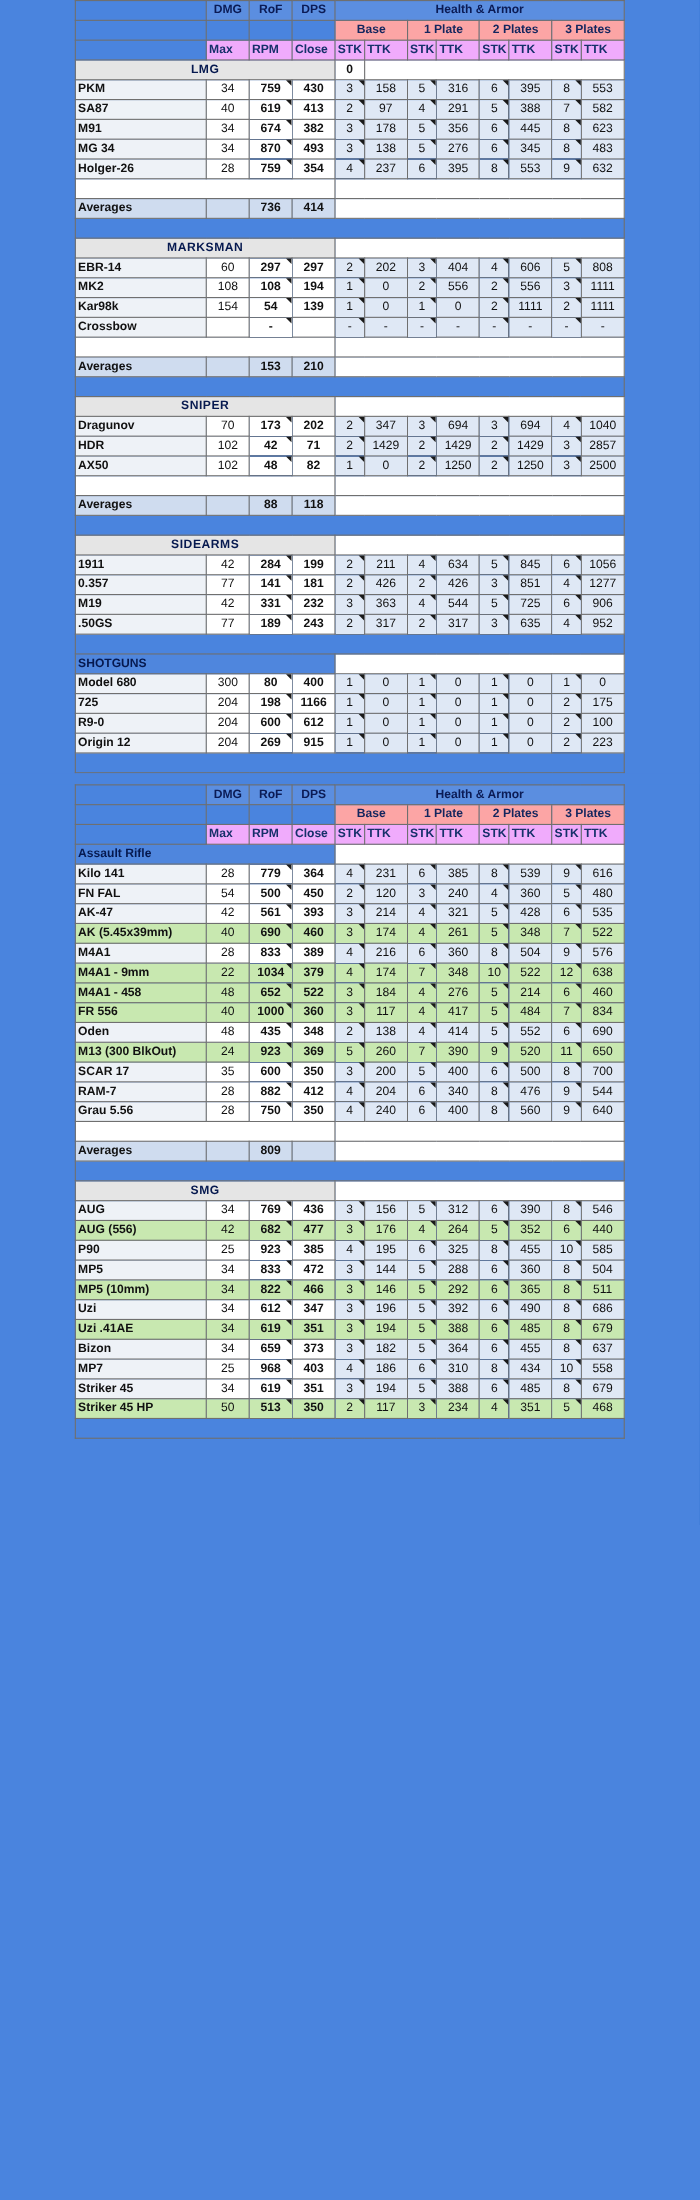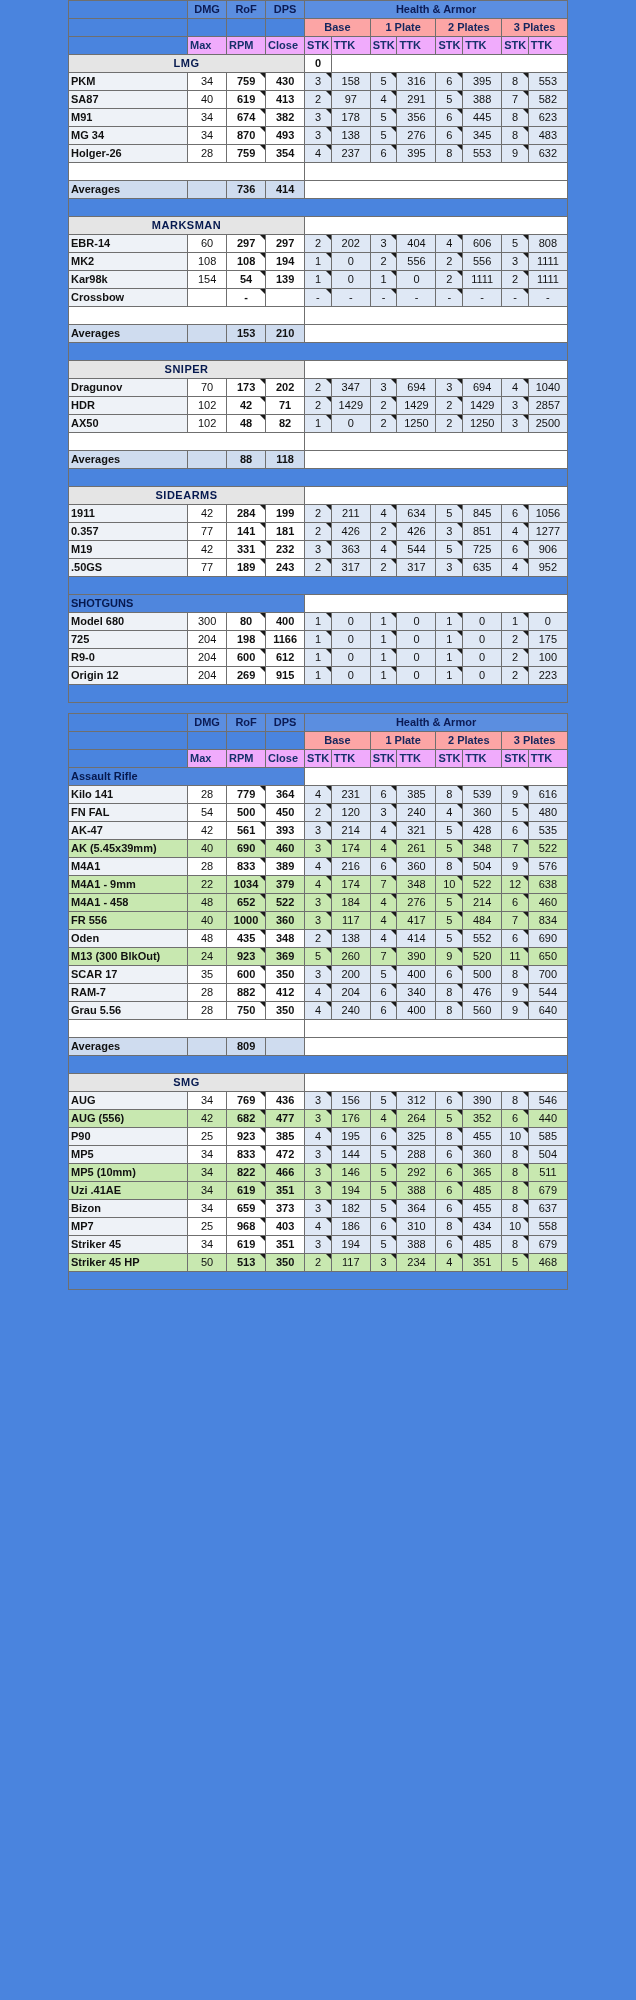--- a/index.html
+++ b/index.html
@@ -754,20 +754,34 @@
     <td class="stk g tri">3</td>
             <td class="ttk g">146</td>
             <td class="stk g tri">5</td>
             <td class="ttk g">292</td>
             <td class="stk g tri">6</td>
             <td class="ttk g">365</td>
             <td class="stk g tri">8</td>
             <td class="ttk g">511</td>
           </tr>
           <tr>
+    <td class="name">Uzi</td>
+    <td class="num">34</td>
+    <td class="numb tri">612</td>
+    <td class="numb">347</td>
+    <td class="stk tri">3</td>
+            <td class="ttk">196</td>
+            <td class="stk tri">5</td>
+            <td class="ttk">392</td>
+            <td class="stk tri">6</td>
+            <td class="ttk">490</td>
+            <td class="stk tri">8</td>
+            <td class="ttk">686</td>
+          </tr>
+          <tr>
     <td class="name g">Uzi .41AE</td>
     <td class="num g">34</td>
     <td class="numb g tri">619</td>
     <td class="numb g">351</td>
     <td class="stk g tri">3</td>
             <td class="ttk g">194</td>
             <td class="stk g tri">5</td>
             <td class="ttk g">388</td>
             <td class="stk g tri">6</td>
             <td class="ttk g">485</td>

